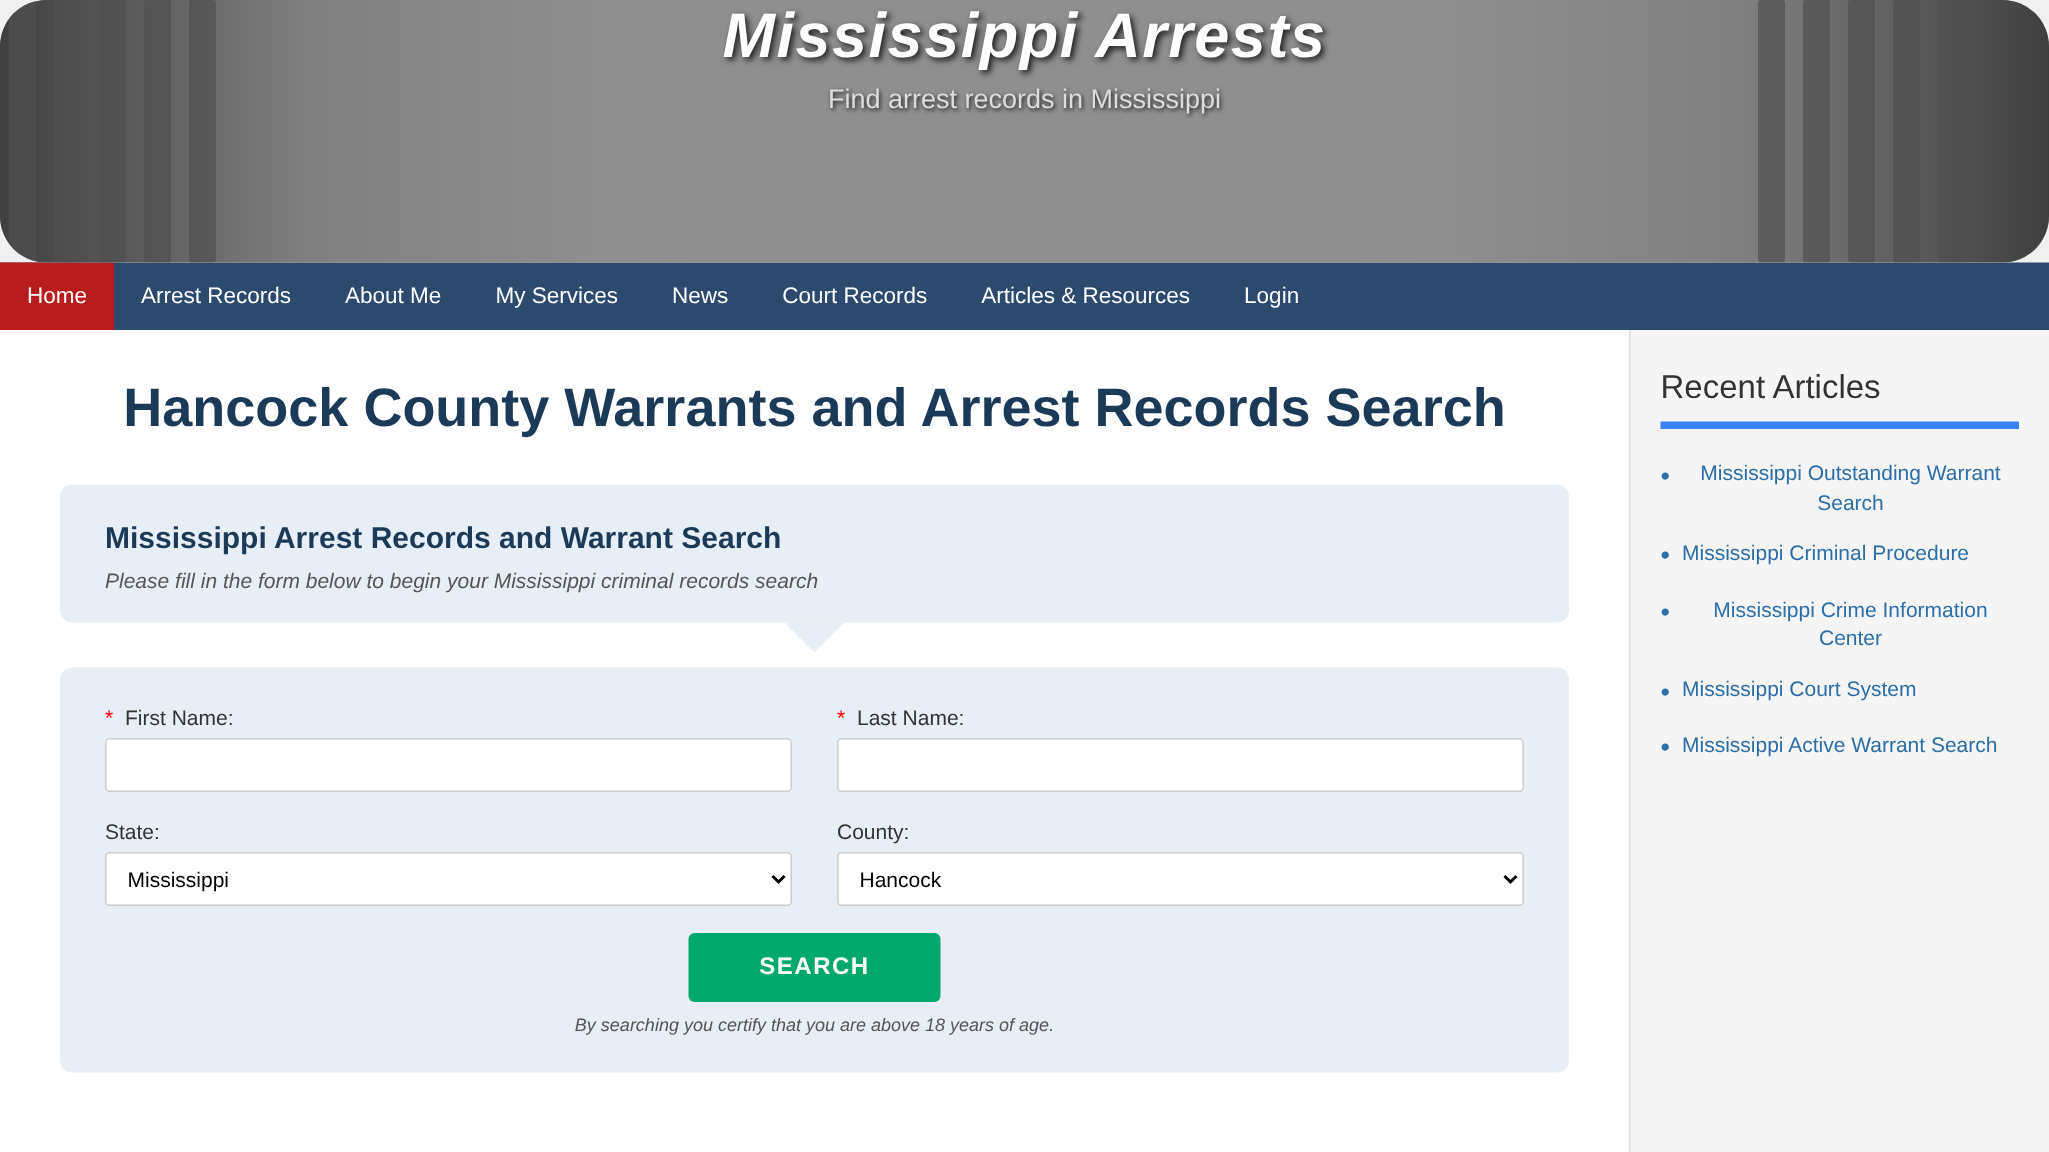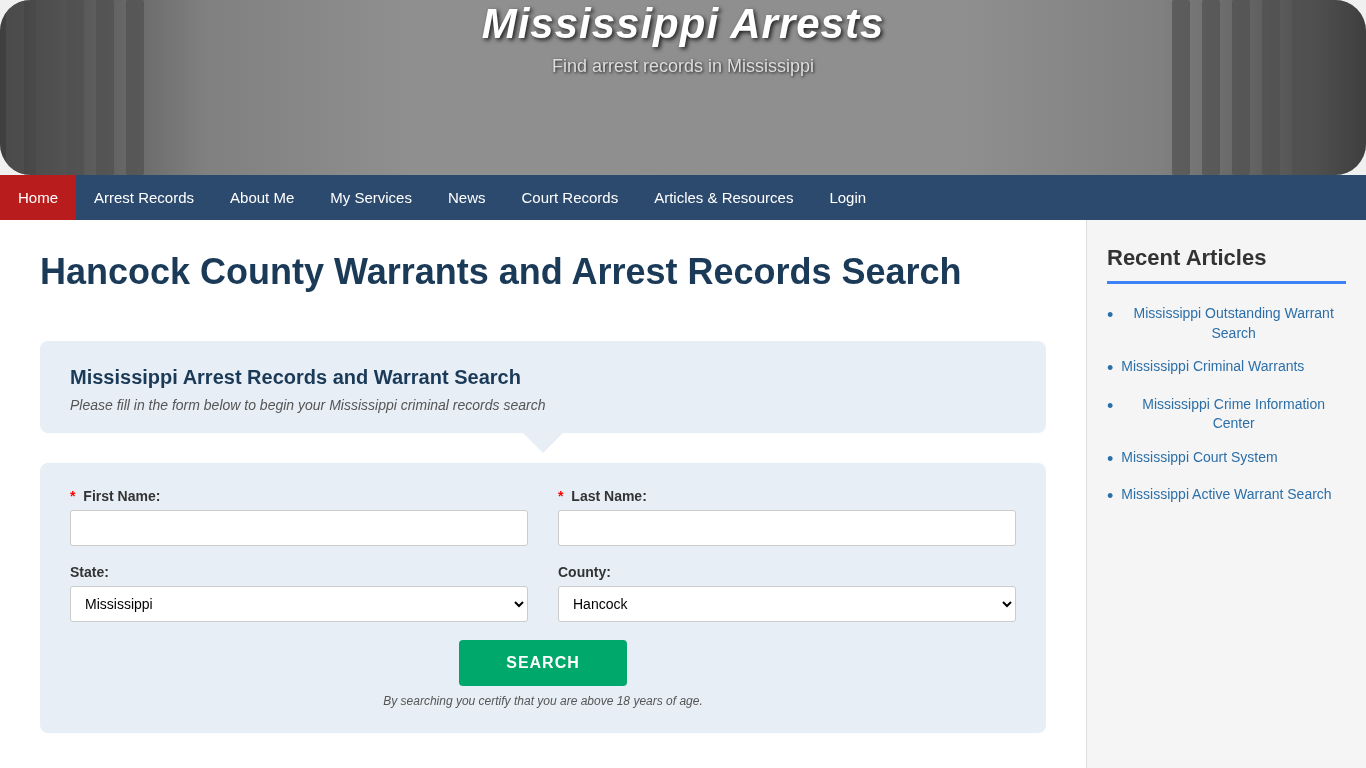--- a/index.html
+++ b/index.html
@@ -104,21 +104,22 @@
     
     .content {
       flex: 1;
       padding: 30px 40px;
       background: #fff;
     }
     .page-title {
       font-size: 36px;
       font-weight: bold;
       color: #1a3a58;
-      margin-bottom: 48px;
+      text-align: center;
+      margin-bottom: 30px;
       line-height: 1.2;
     }
 
     
     .search-box {
       background: #e8eef5;
       border-radius: 8px;
       padding: 25px 30px 15px;
       margin-bottom: 0;
       position: relative;
@@ -157,21 +158,21 @@
       gap: 30px;
       margin-bottom: 18px;
     }
     .form-group {
       flex: 1;
       display: flex;
       flex-direction: column;
     }
     .form-label {
       font-size: 14px;
-      font-weight: bold;
+      font-weight: normal;
       color: #333;
       margin-bottom: 6px;
     }
     .required-star {
       color: red;
       margin-right: 4px;
     }
     .form-input {
       padding: 8px 10px;
       border: 1px solid #ccc;
@@ -214,25 +215,25 @@
 
     
     .sidebar {
       width: 280px;
       background: #f5f5f5;
       padding: 25px 20px;
       border-left: 1px solid #ddd;
     }
     .sidebar-title {
       font-size: 22px;
-      font-weight: bold;
+      font-weight: normal;
       color: #333;
       margin-bottom: 20px;
       padding-bottom: 10px;
-      border-bottom: 3px solid #3b82f6;
+      border-bottom: 5px solid #3b82f6;
     }
     .sidebar ul {
       list-style: none;
       padding: 0;
     }
     .sidebar ul li {
       margin-bottom: 14px;
       display: flex;
       align-items: flex-start;
       text-align: center;
@@ -351,21 +352,21 @@
 
   </div>
 
   <div class="sidebar">
     <div class="sidebar-title">Recent Articles</div>
     <ul id="sidebar-articles">
         <li>
           <a href="#">Mississippi Outstanding Warrant Search</a>
         </li>
         <li>
-          <a href="#">Mississippi Criminal Warrants</a>
+          <a href="#">Mississippi Criminal Procedure</a>
         </li>
         <li>
           <a href="#">Mississippi Crime Information Center</a>
         </li>
         <li>
           <a href="#">Mississippi Court System</a>
         </li>
         <li>
           <a href="#">Mississippi Active Warrant Search</a>
         </li>

